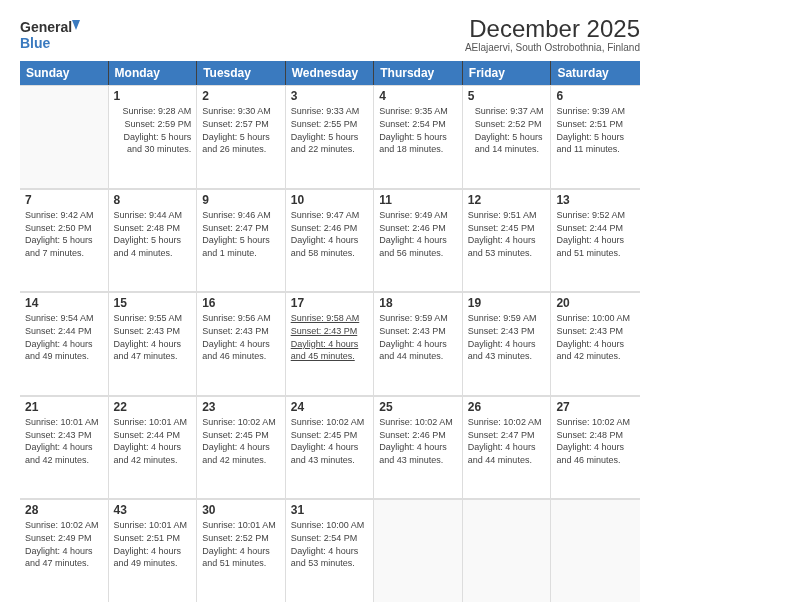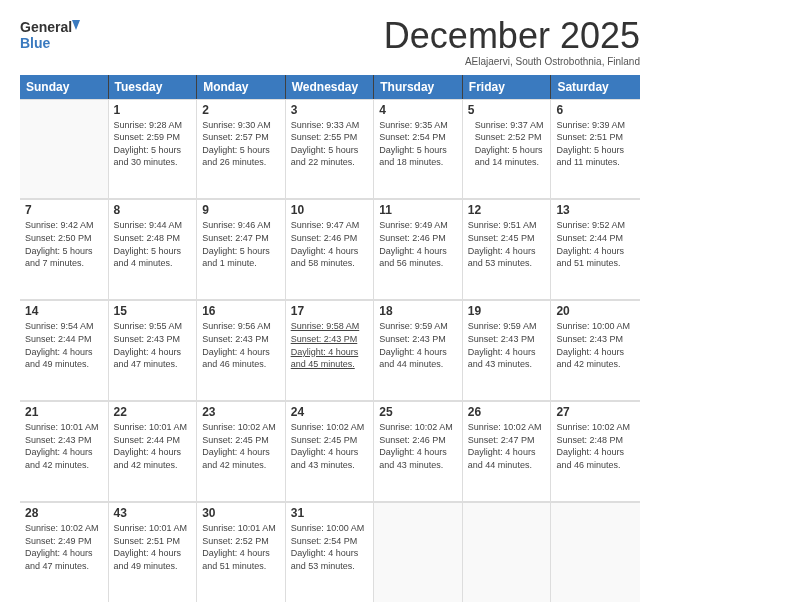--- a/index.html
+++ b/index.html
@@ -25,21 +25,21 @@
     }
     .logo {
       display: flex;
       align-items: center;
       gap: 4px;
     }
     .title-block {
       text-align: right;
     }
     .main-title {
-      font-size: 36px;
+      font-size: 24px;
       font-weight: normal;
       color: #333;
       line-height: 1.1;
     }
     .subtitle {
       font-size: 10px;
       color: #555;
     }
     .calendar {
       flex: 1;
@@ -109,33 +109,33 @@
 </div>
     <div class="title-block">
       <div class="main-title">December 2025</div>
       <div class="subtitle">AElajaervi, South Ostrobothnia, Finland</div>
     </div>
   </div>
 
   <div class="calendar">
     <div class="cal-header">
       <div class="cal-header-cell">Sunday</div>
+      <div class="cal-header-cell">Monday</div>
       <div class="cal-header-cell">Tuesday</div>
-      <div class="cal-header-cell">Monday</div>
       <div class="cal-header-cell">Wednesday</div>
       <div class="cal-header-cell">Thursday</div>
       <div class="cal-header-cell">Friday</div>
       <div class="cal-header-cell">Saturday</div>
     </div>
     <div class="cal-body" id="cal-body">
     <div class="cal-row">
           <div class="cal-cell empty"></div>
           <div class="cal-cell">
             <div class="day-num">1</div>
-            <div class="day-info" style="white-space: pre-line;">Sunrise: 9:28 AM
+            <div class="day-info" style="white-space: pre-line; text-align: right;">Sunrise: 9:28 AM
 Sunset: 2:59 PM
 Daylight: 5 hours
 and 30 minutes.</div>
           </div>
           <div class="cal-cell">
             <div class="day-num">2</div>
             <div class="day-info" style="white-space: pre-line;">Sunrise: 9:30 AM
 Sunset: 2:57 PM
 Daylight: 5 hours
 and 26 minutes.</div>

